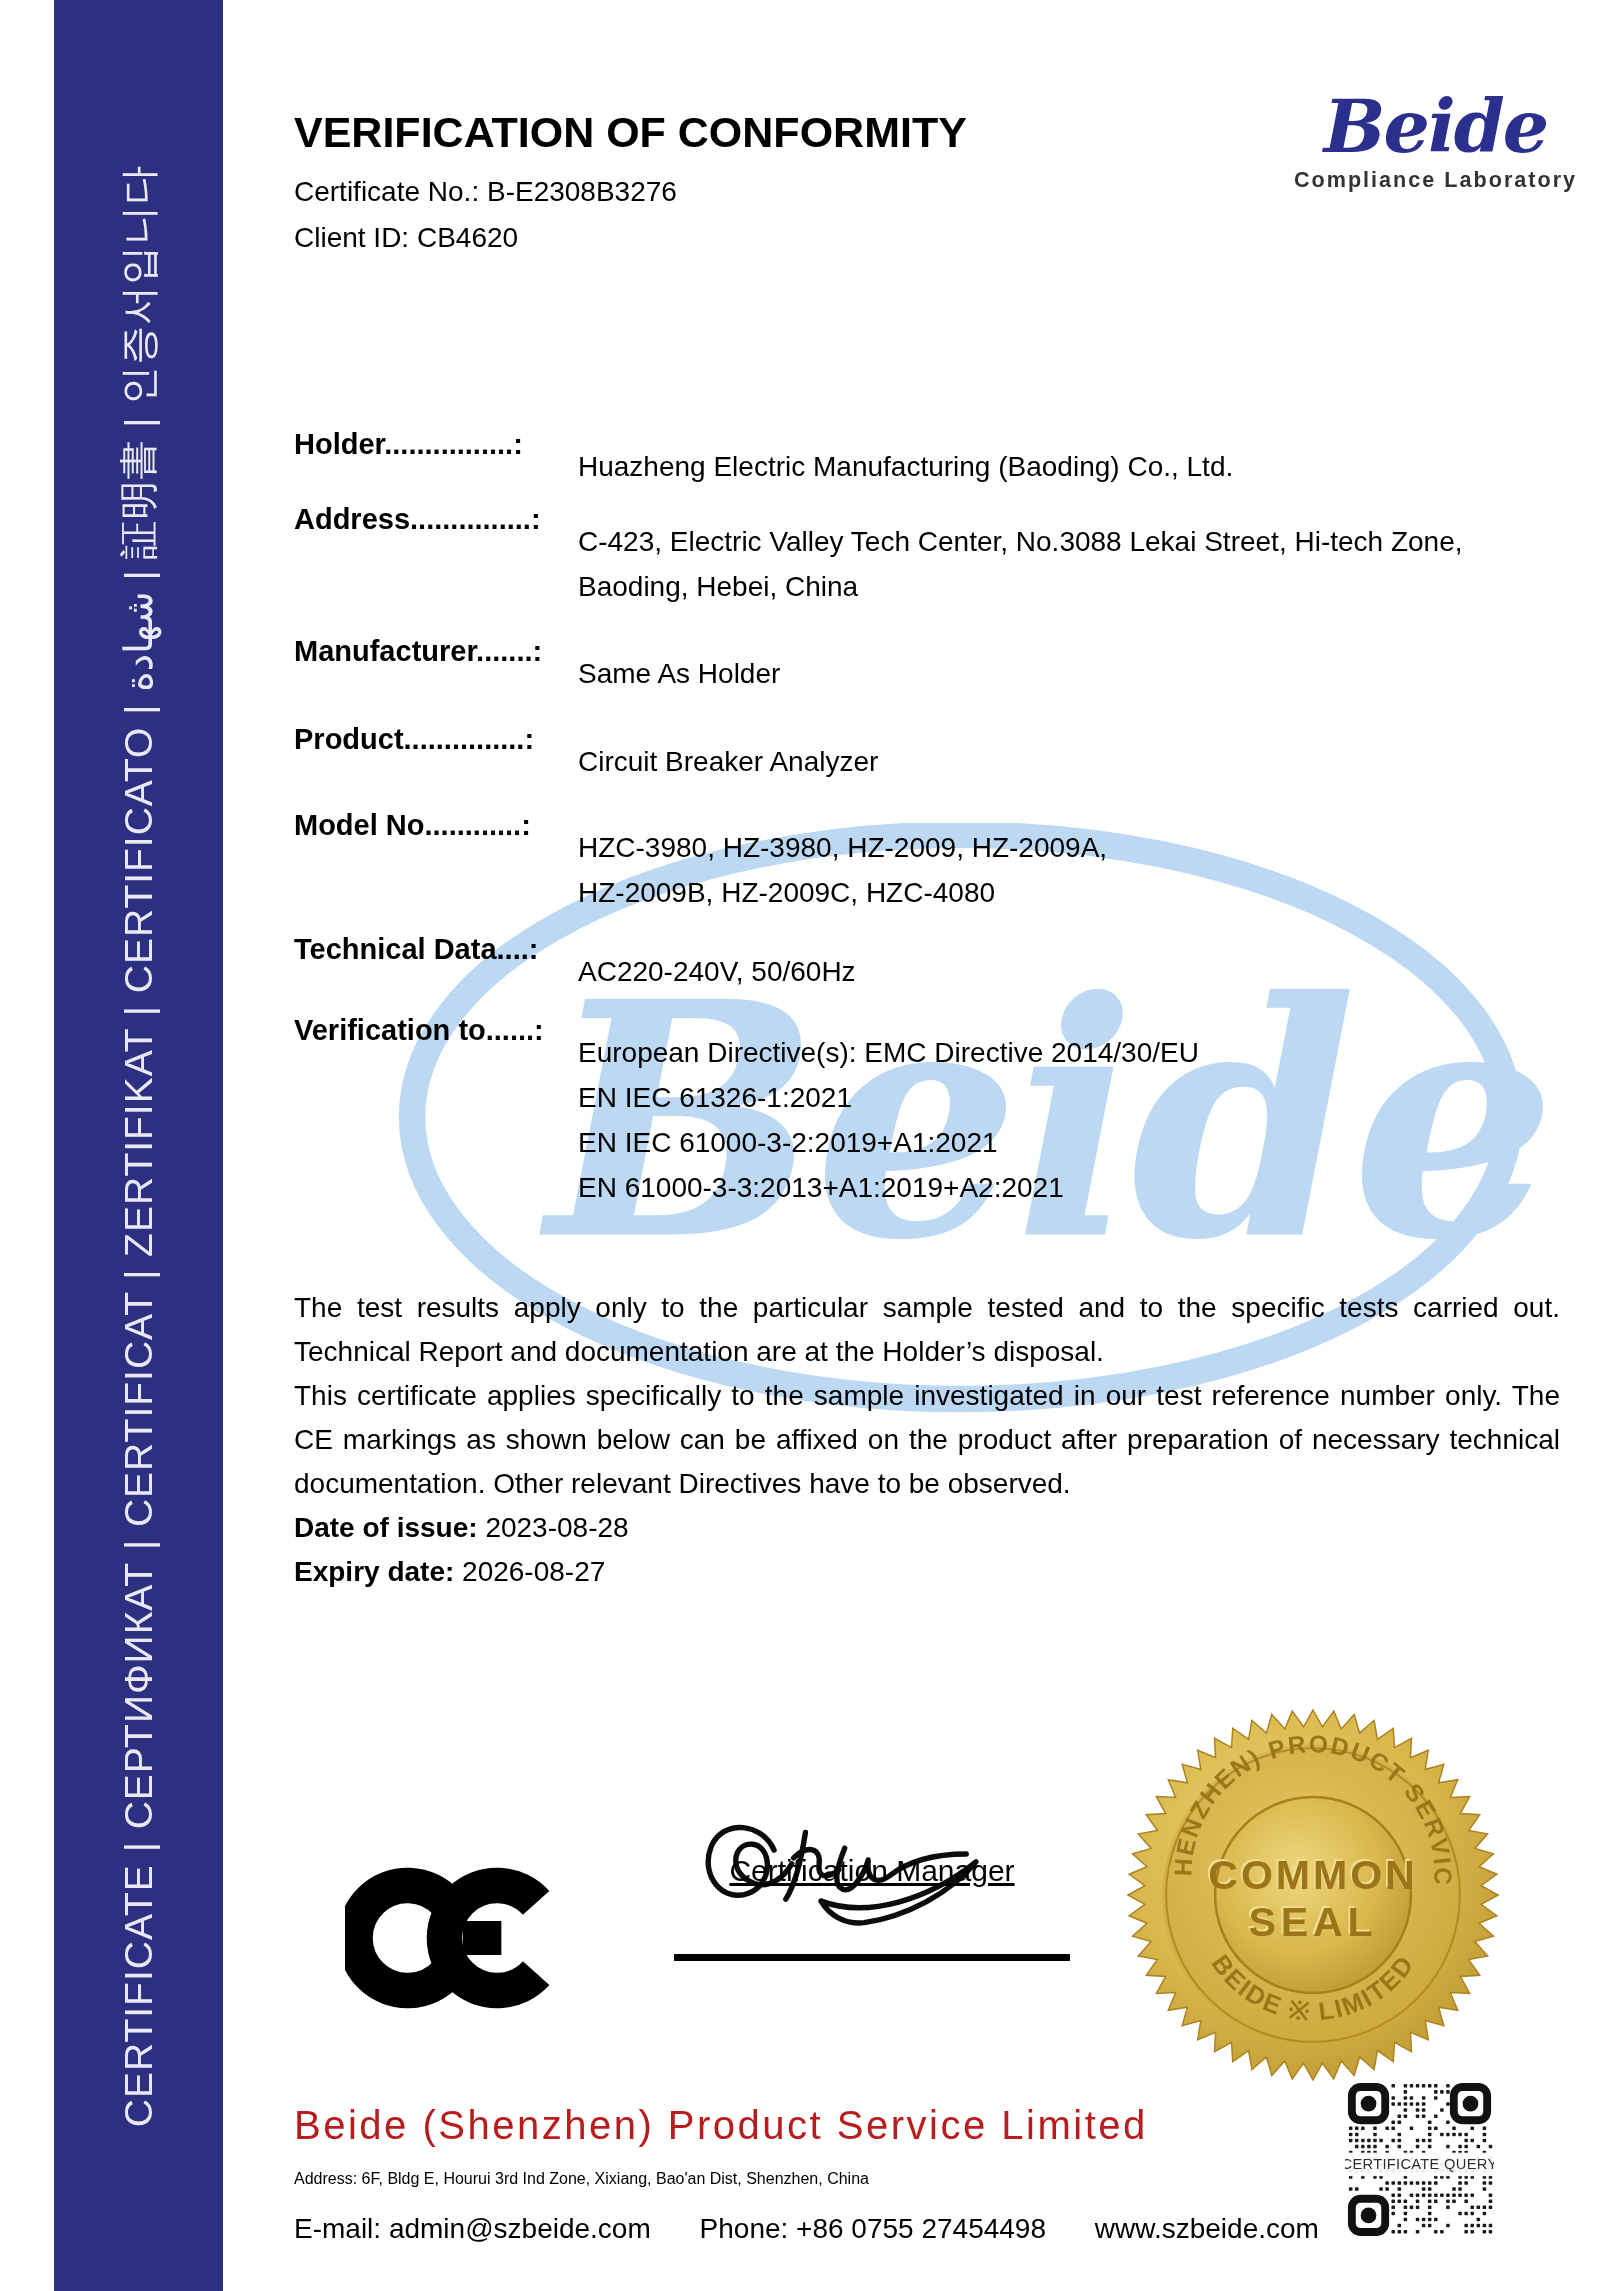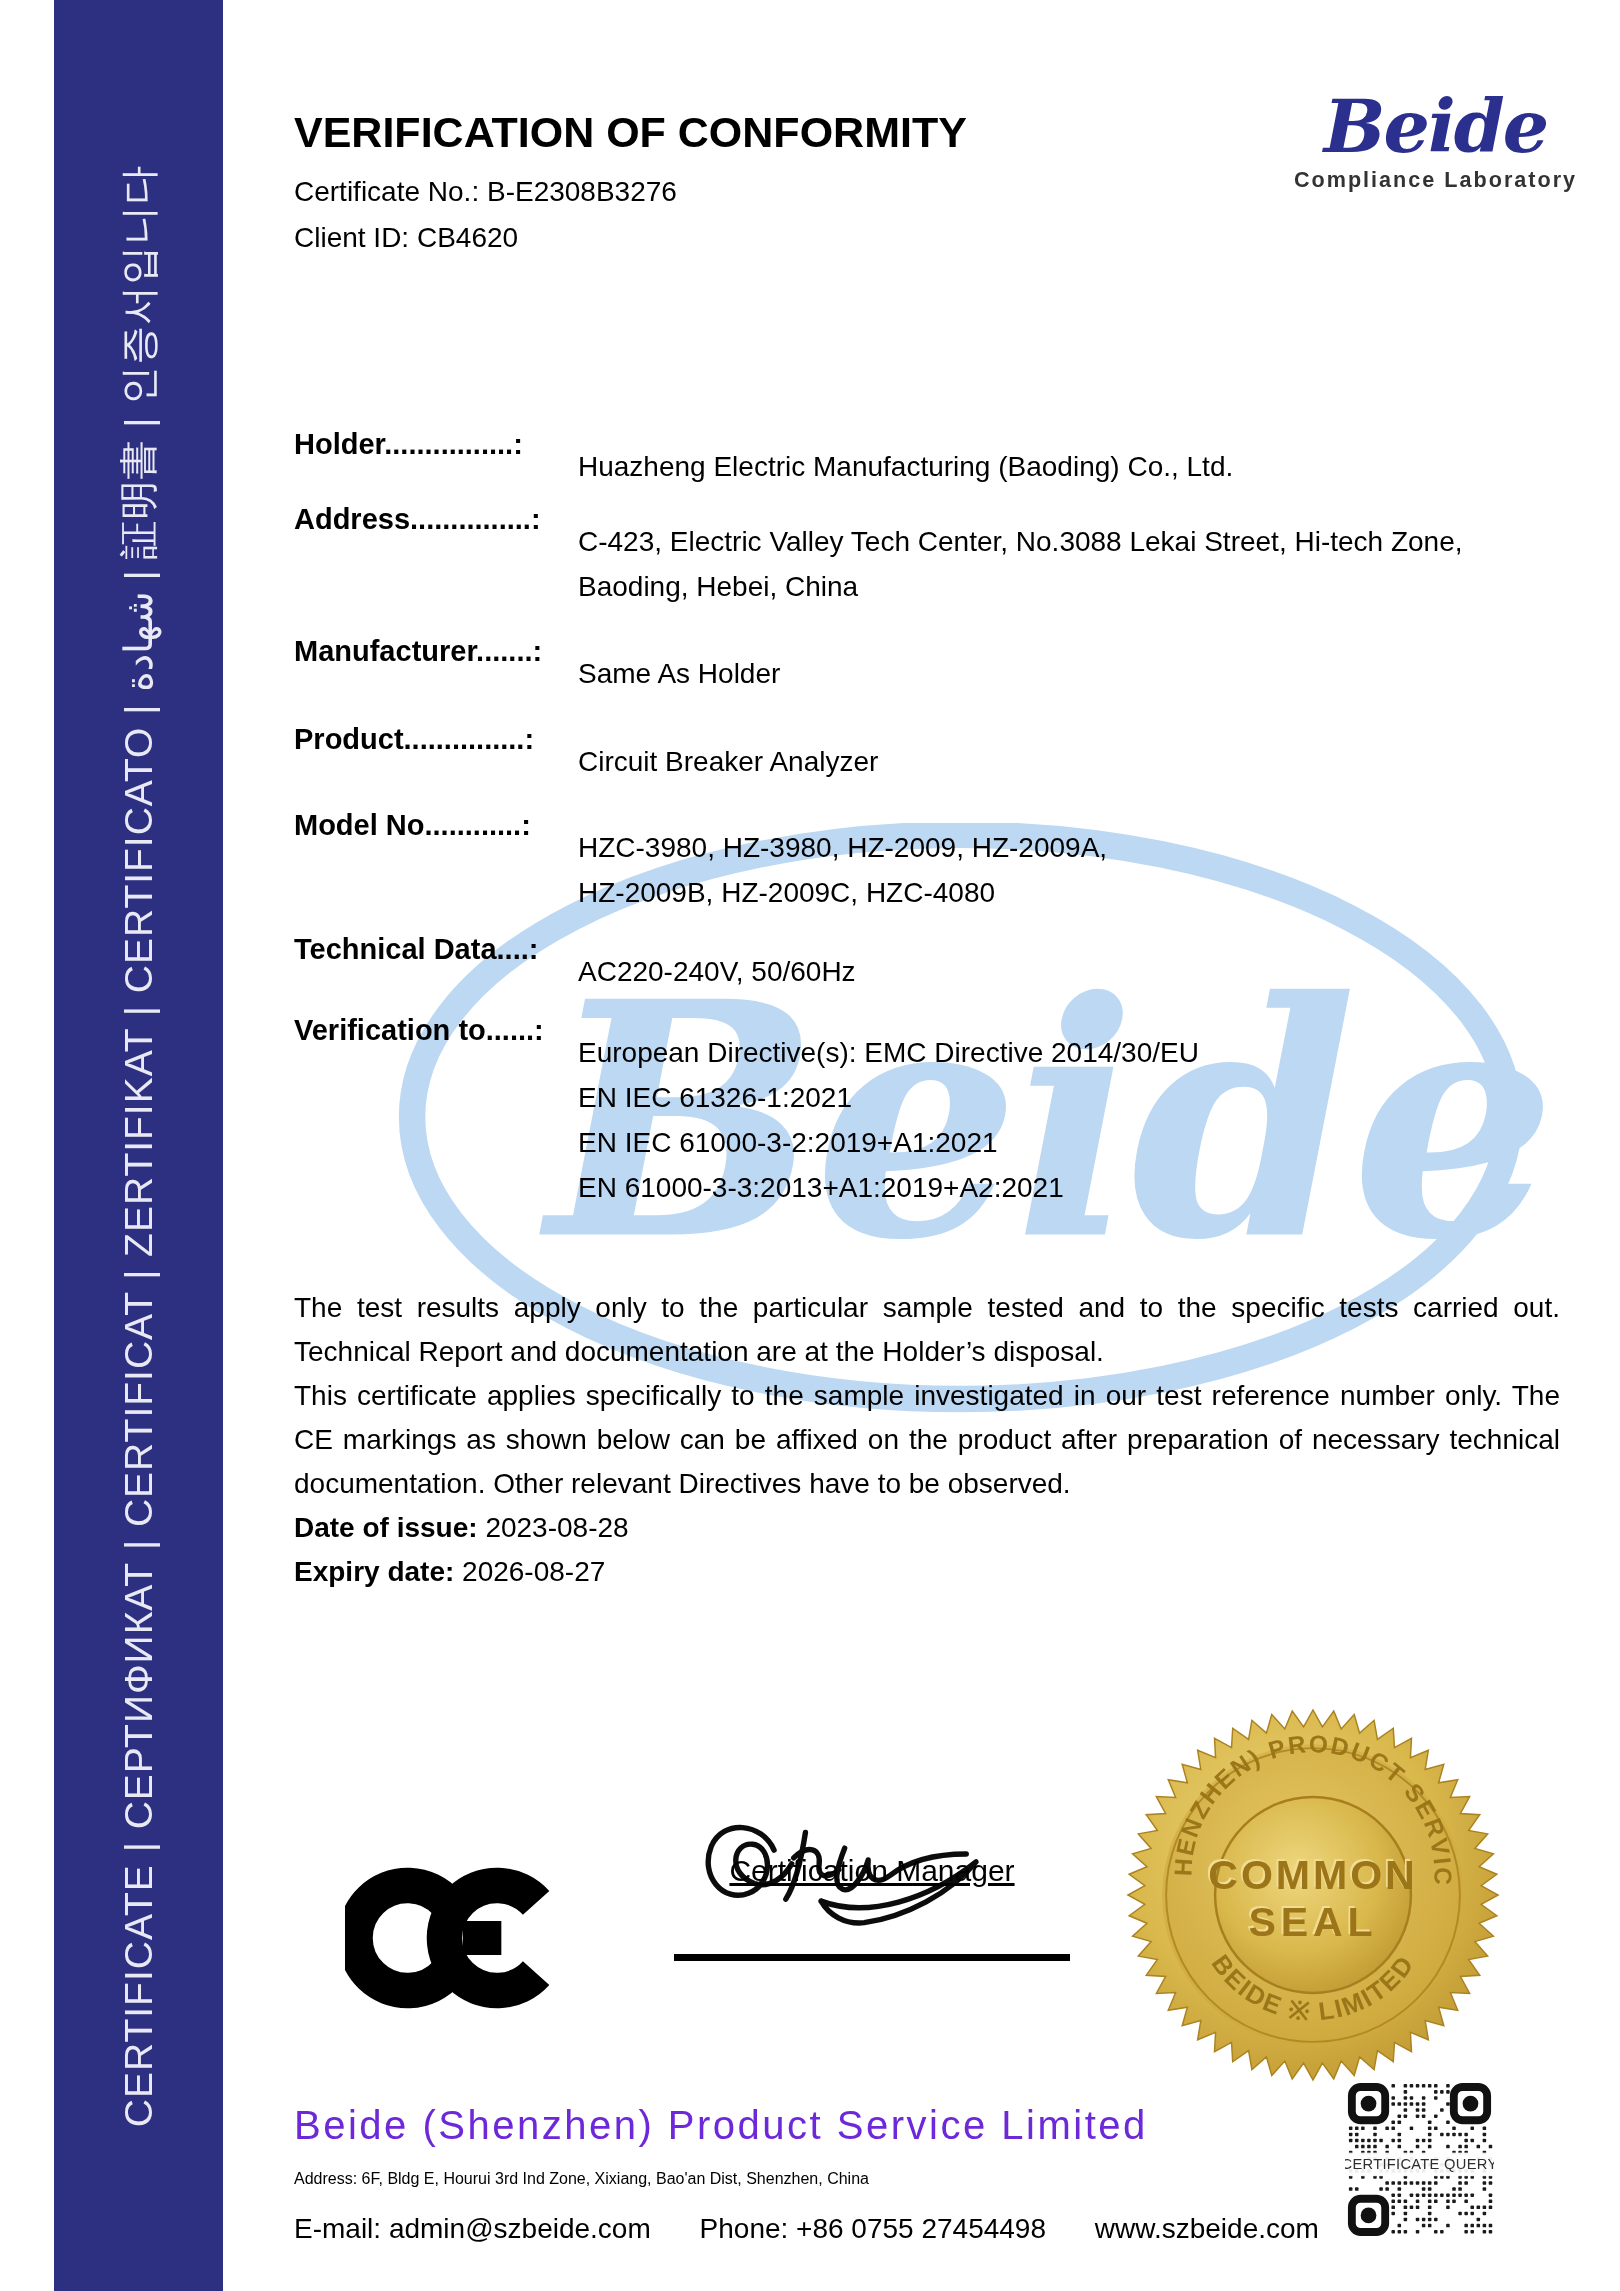--- a/index.html
+++ b/index.html
@@ -48,21 +48,21 @@
   .dateline{font-size:28px;line-height:44px;}
   .dateline .b{font-weight:700;}
   
   .ce{position:absolute;left:345px;top:1867px;}
   .sig{position:absolute;left:676px;top:1803px;}
   .sig-line{position:absolute;left:674px;top:1954px;width:396px;height:6.9px;background:#000;}
   .sig-role{position:absolute;left:674px;top:1854px;width:396px;text-align:center;font-size:30px;color:#000;text-decoration:underline;}
   .seal{position:absolute;left:1125px;top:1707px;z-index:2;}
   .seal text{font-family:"Liberation Sans",sans-serif;}
   
-  .f-company{position:absolute;left:294px;top:2103px;font-size:40px;letter-spacing:2.5px;color:#6d28d9;white-space:nowrap;}
+  .f-company{position:absolute;left:294px;top:2103px;font-size:40px;letter-spacing:2.5px;color:#b91c1c;white-space:nowrap;}
   .f-address{position:absolute;left:294px;top:2170px;font-size:16px;color:#000;white-space:nowrap;}
   .f-contact{position:absolute;left:294px;top:2213px;font-size:28px;color:#000;white-space:nowrap;}
   .f-contact span{margin-right:41px;}
   .qr{position:absolute;left:1345px;top:2080px;}
 </style>
 </head>
 <body>
 
 <div class="page">
 

